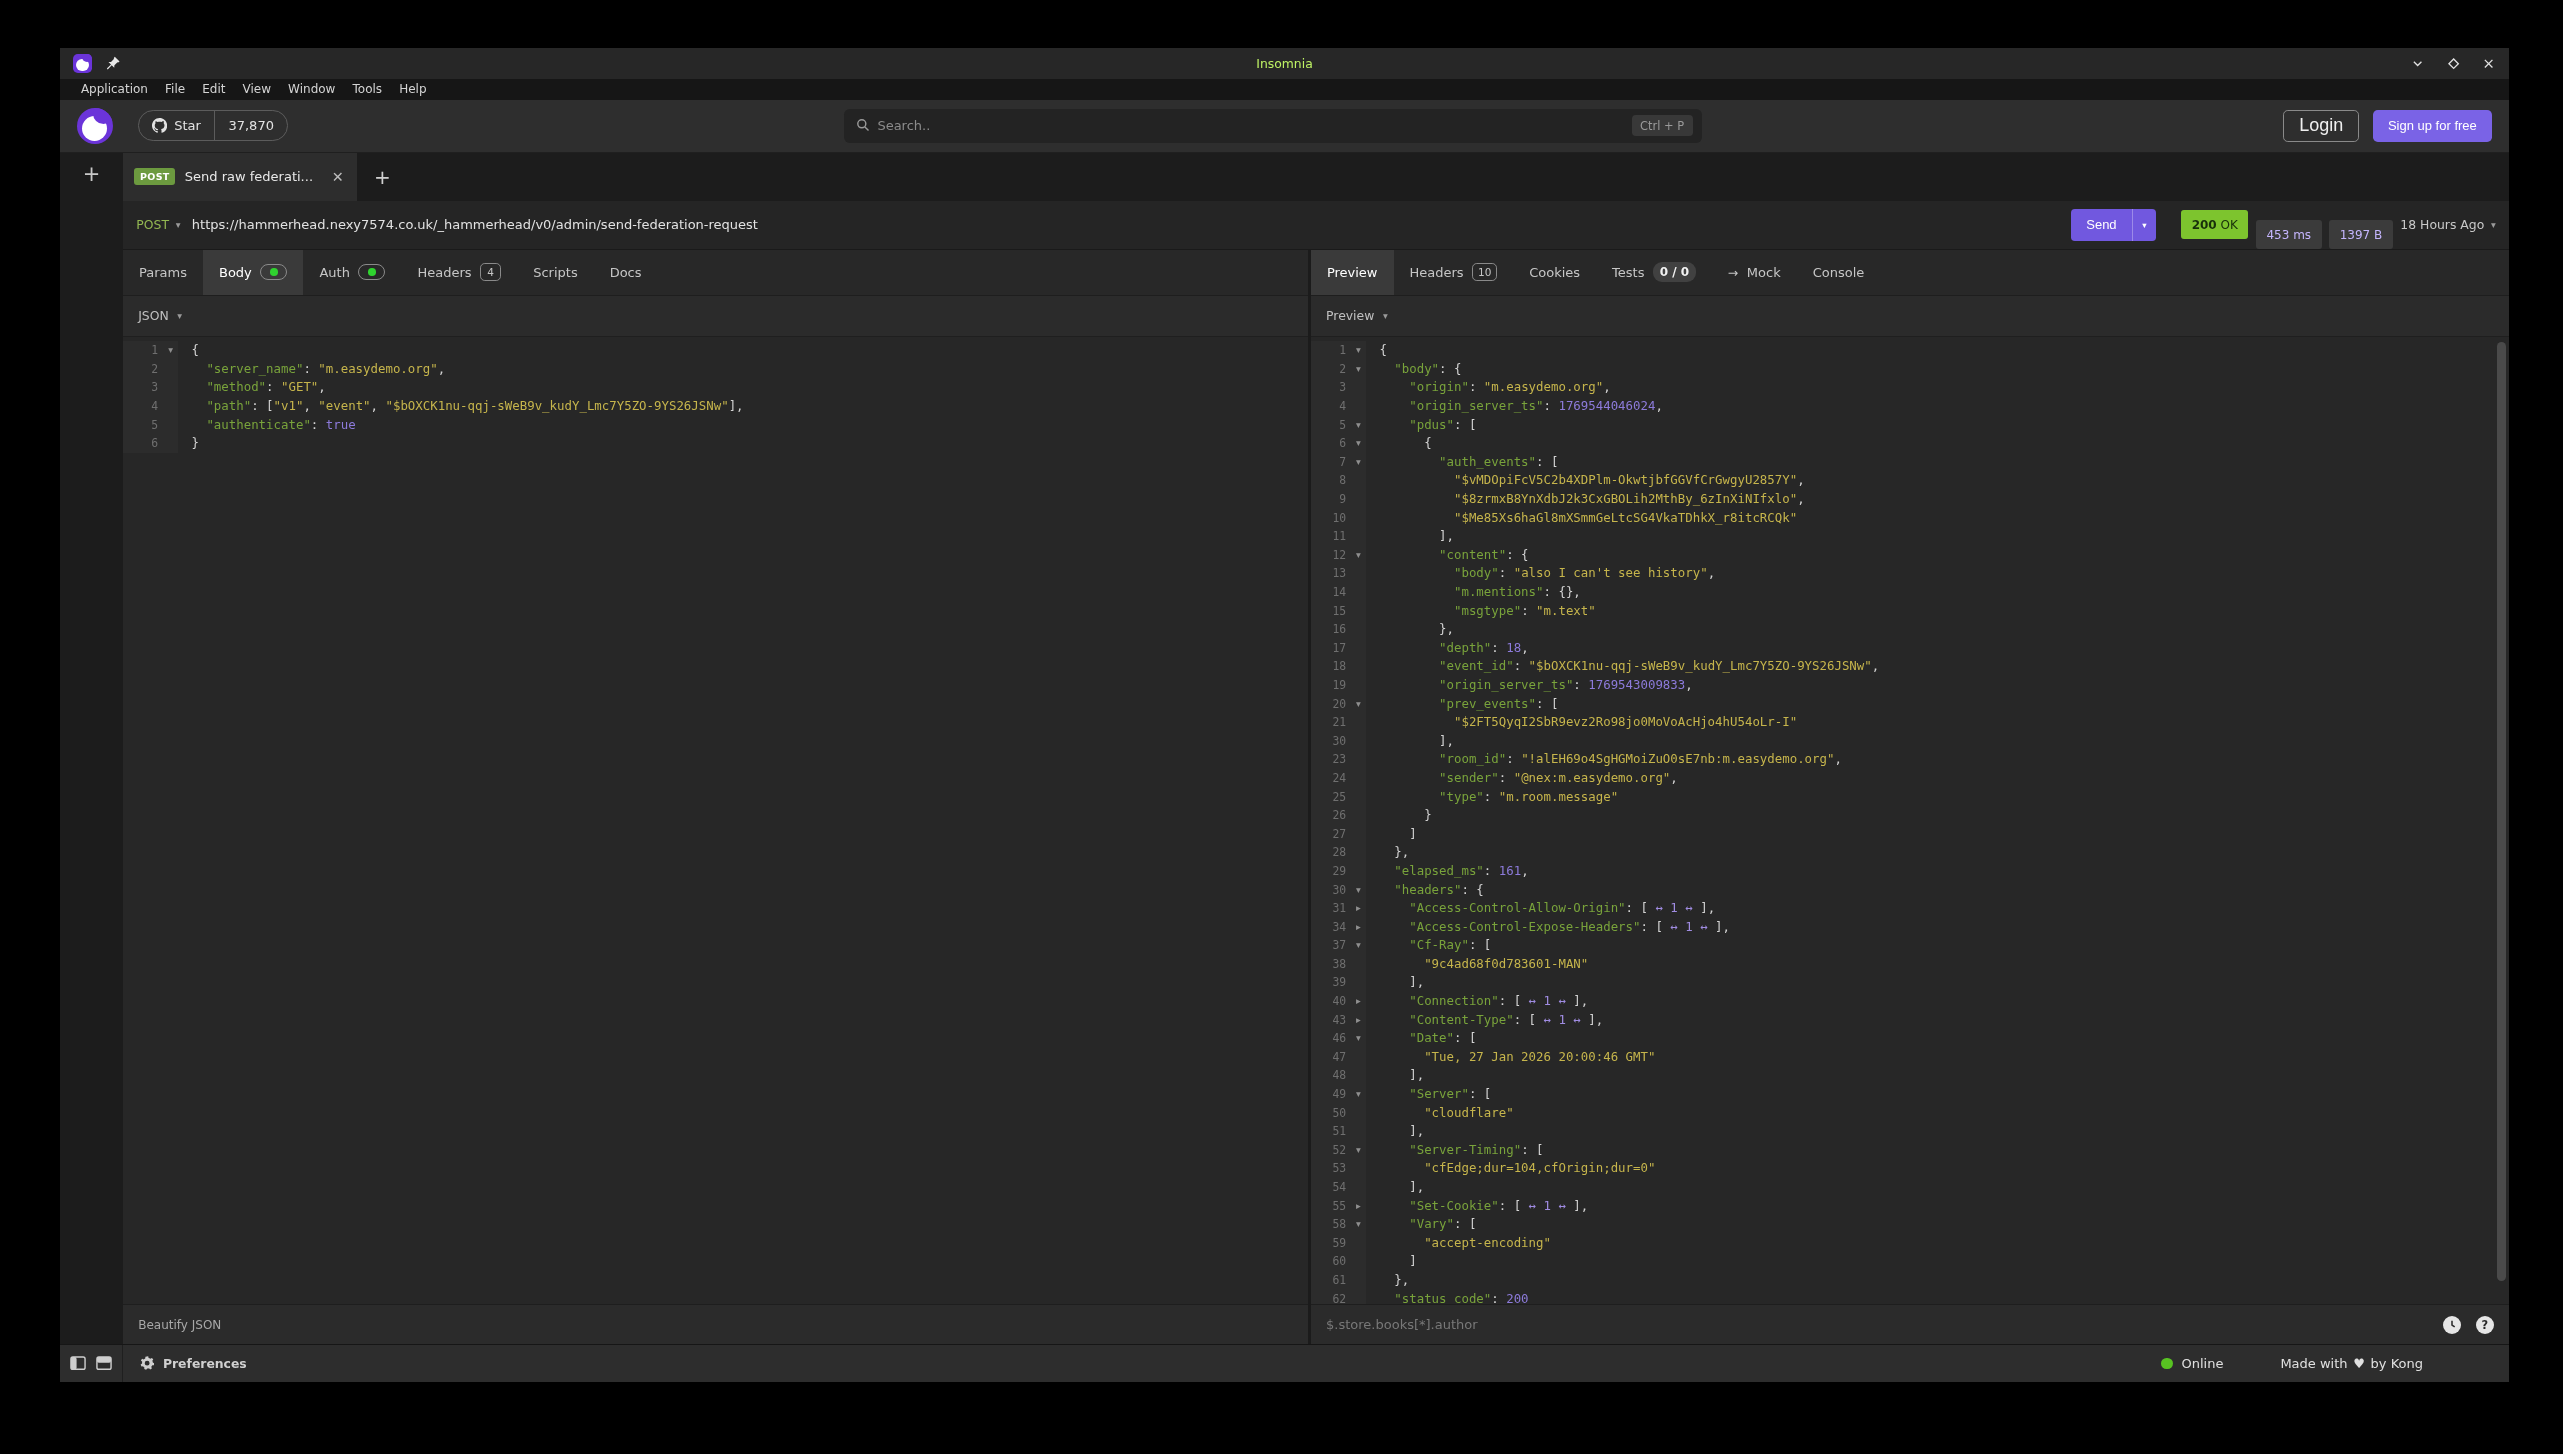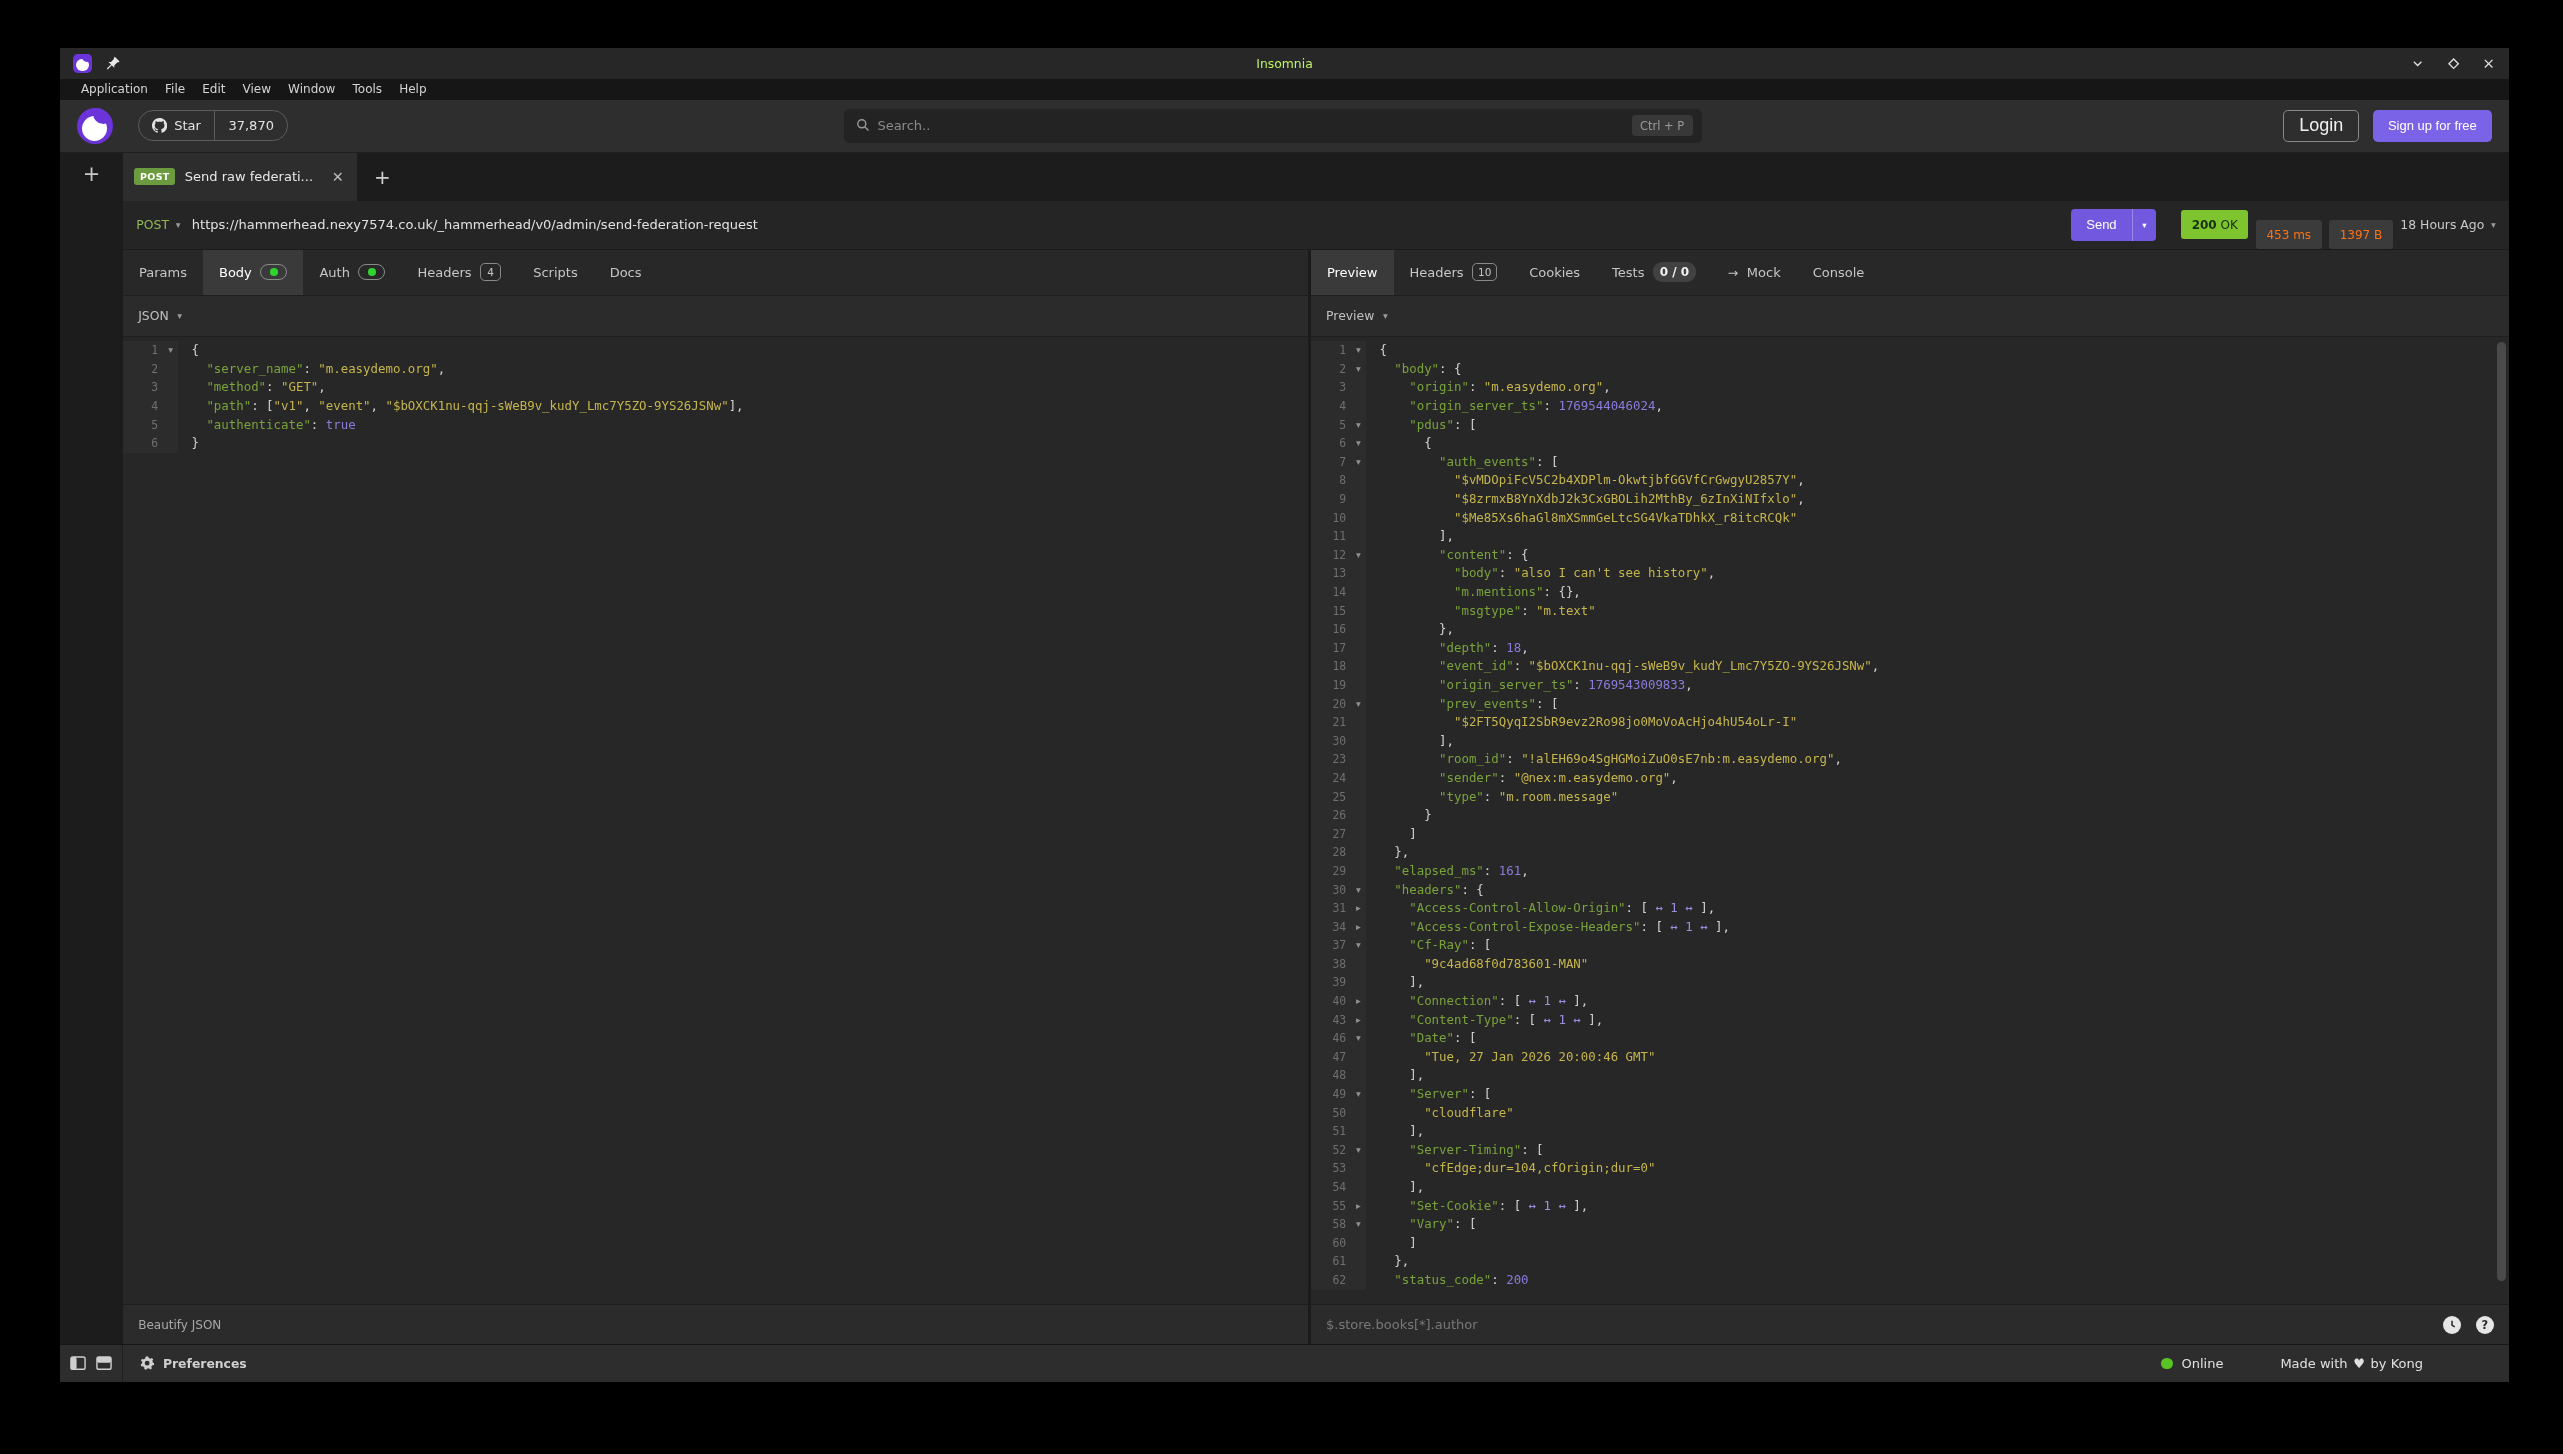--- a/index.html
+++ b/index.html
@@ -65,21 +65,21 @@
   .caret { font-size:9.5px; color:#9a9a9a; }
   .url-text { color:#e2e2e2; font-size:13px; margin-left:11.4px; white-space:nowrap; overflow:hidden; flex:1; }
   .send-btn { background:#7158df; color:#fff; border:none; border-radius:3.8px; height:32px;
               display:flex; align-items:center; font-size:13px; margin-right:25px; flex:0 0 auto;}
   .send-btn .s-label { padding:0 15.2px; }
   .send-btn .s-caret { padding:0 9.5px; border-left:1px solid rgba(255,255,255,.3); font-size:8.6px; height:100%; display:flex; align-items:center;}
   .badge { border-radius:2.9px; height:29px; display:flex; align-items:center; padding:0 10.5px;
            font-size:12px; margin-right:7.6px; flex:0 0 auto; }
   .badge.ok { background:#7dc42e; color:#18300b; }
   .badge.ok b { margin-right:3.8px; }
-  .badge.dim { background:#3b3b3b; color:#f97316;margin-top:20px; }
+  .badge.dim { background:#3b3b3b; color:#c4b5fd;margin-top:20px; }
   .history { margin-left:auto; color:#c9c9c9; font-size:12.4px; display:flex; align-items:center; gap:6.7px; flex:0 0 auto;}
 
   .panes { flex:1; display:flex; min-height:0; }
   .pane { display:flex; flex-direction:column; min-width:0; }
   .pane.request { width:1185px; flex:0 0 auto; }
   .pane-divider { width:2.9px; background:#1b1b1b; flex:0 0 auto; }
   .pane.response { flex:1; }
 
   .paneltabs { height:46px; background:#282828; border-bottom:1px solid #1e1e1e; display:flex; align-items:stretch; flex:0 0 auto;}
   .ptab { display:flex; align-items:center; gap:8.6px; padding:0 16px; color:#c6c6c6; font-size:13px; }
@@ -576,20 +576,25 @@
                 <span class="gutter-num">55</span>
                 <span class="fold">▸</span>
                 <pre class="code-text"><span class="tk-p">    </span><span class="tk-k">"Set-Cookie"</span><span class="tk-p">: [ </span><span class="tk-f">↔ 1 ↔</span><span class="tk-p"> ],</span></pre>
               </div>
               <div class="code-line">
                 <span class="gutter-num">58</span>
                 <span class="fold">▾</span>
                 <pre class="code-text"><span class="tk-p">    </span><span class="tk-k">"Vary"</span><span class="tk-p">: [</span></pre>
               </div>
               <div class="code-line">
+                <span class="gutter-num">59</span>
+                <span class="fold"></span>
+                <pre class="code-text"><span class="tk-p">      </span><span class="tk-s">"accept-encoding"</span></pre>
+              </div>
+              <div class="code-line">
                 <span class="gutter-num">60</span>
                 <span class="fold"></span>
                 <pre class="code-text"><span class="tk-p">    ]</span></pre>
               </div>
               <div class="code-line">
                 <span class="gutter-num">61</span>
                 <span class="fold"></span>
                 <pre class="code-text"><span class="tk-p">  },</span></pre>
               </div>
               <div class="code-line">

